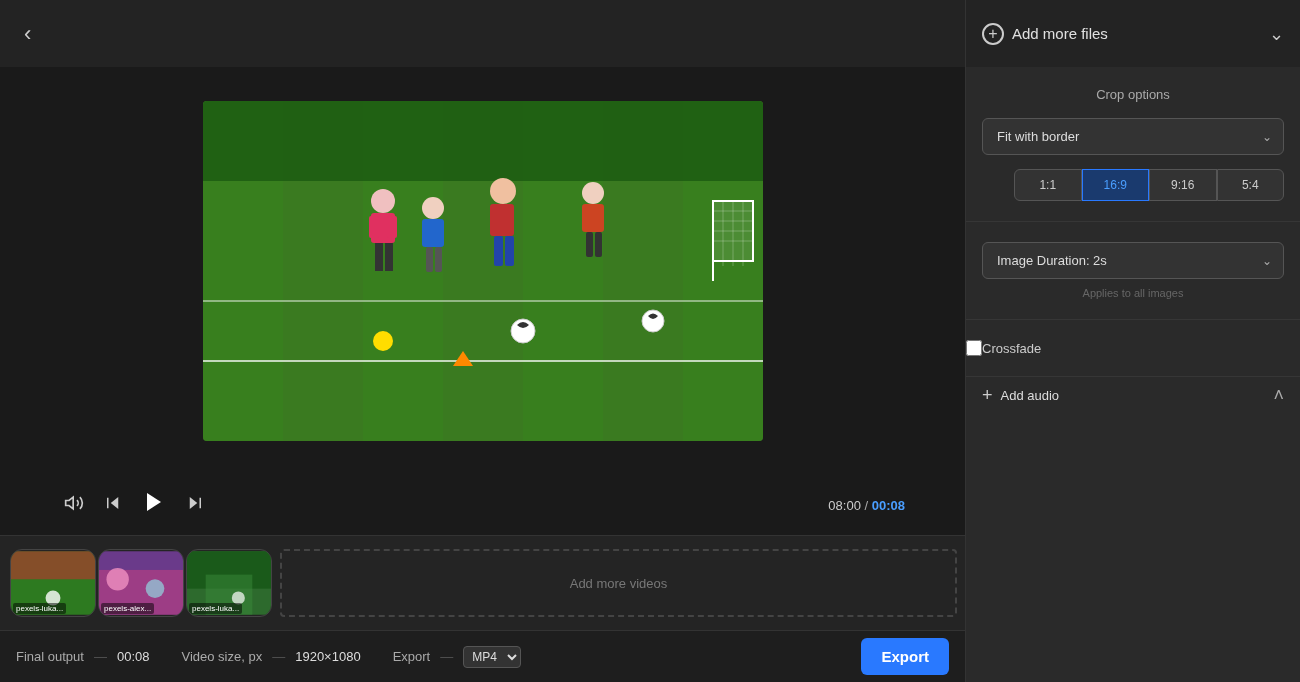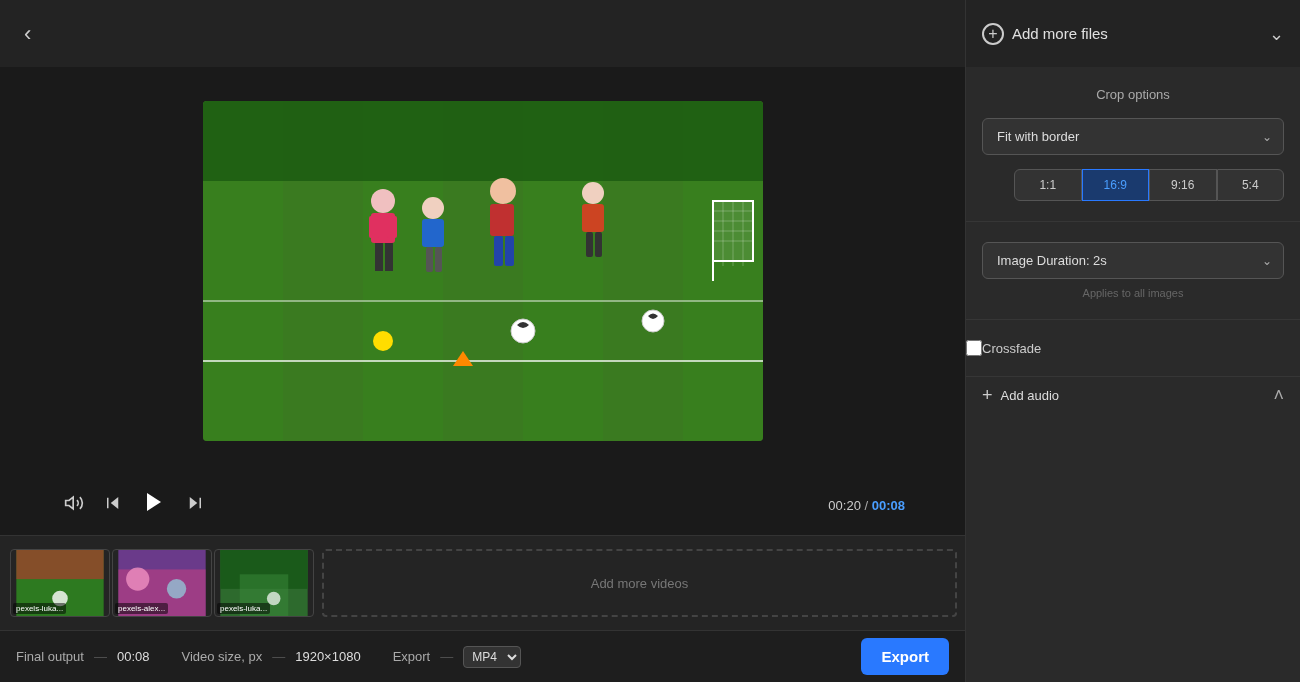--- a/index.html
+++ b/index.html
@@ -147,23 +147,23 @@
       gap: 0;
       flex-shrink: 0;
     }
     .timeline-track {
       display: flex;
       align-items: center;
       height: 70px;
       gap: 2px;
     }
     .thumb-item {
-      width: 100px;
+      width: 86px;
       height: 68px;
-      border-radius: 4px;
+      border-radius: 12px;
       overflow: hidden;
       flex-shrink: 0;
       position: relative;
       border: 1px solid #444;
     }
     .thumb-item svg {
       width: 100%;
       height: 100%;
     }
     .thumb-label {
@@ -475,21 +475,21 @@
           <polygon points="5 3 19 12 5 21 5 3"></polygon>
         </svg>
       </button>
       <button class="skip-btn">
         <svg width="18" height="18" viewBox="0 0 24 24" fill="currentColor">
           <path d="M5 4l10 8-10 8V4z"></path>
             <line x1="19" y1="5" x2="19" y2="19" stroke="currentColor" stroke-width="2"></line>
         </svg>
       </button>
       <div class="time-display">
-        <span class="time-current">00:20</span>
+        <span class="time-current">08:00</span>
         <span class="time-sep"> / </span>
         <span class="time-total">00:08</span>
       </div>
     </div>
 
     <div class="timeline">
       <div class="timeline-track">
 
         <div class="thumb-item">
           <svg viewBox="0 0 90 68" xmlns="http://www.w3.org/2000/svg">

